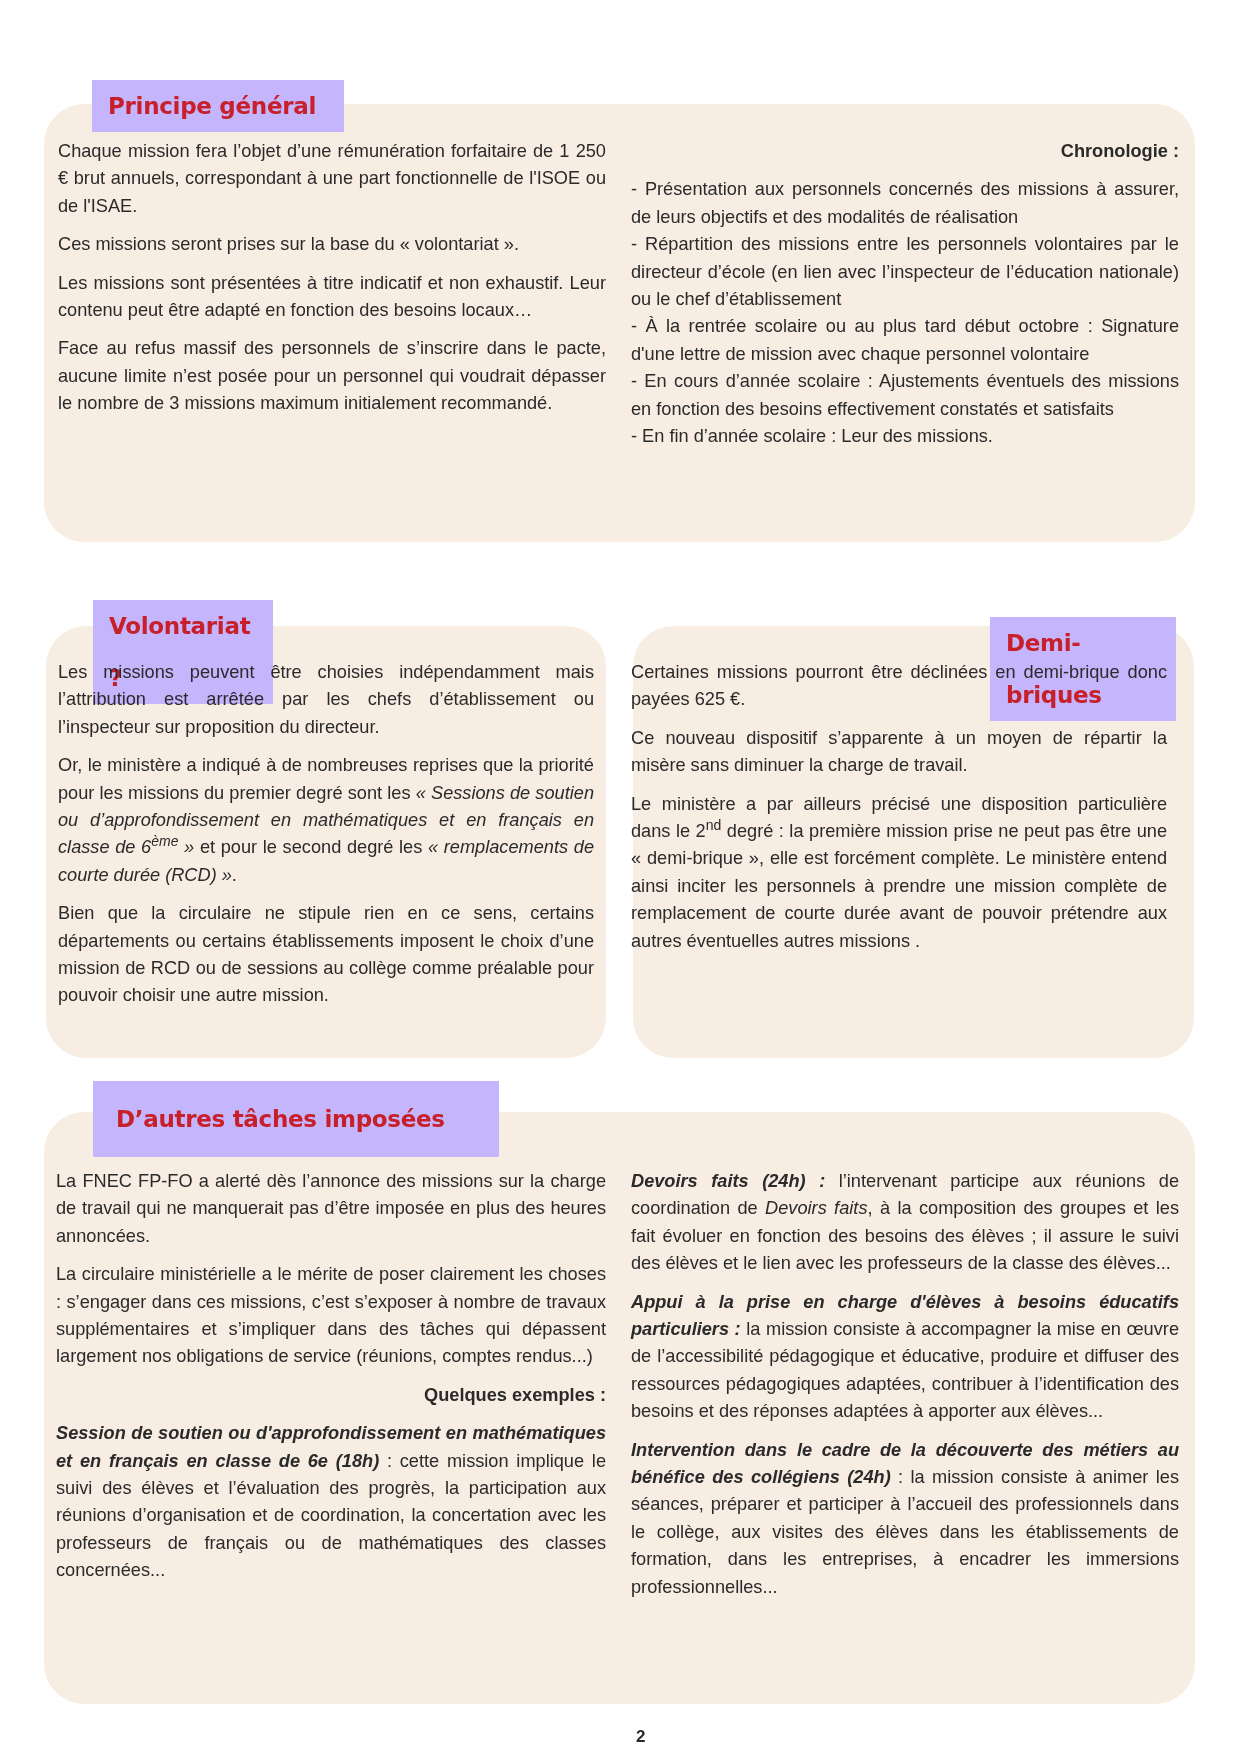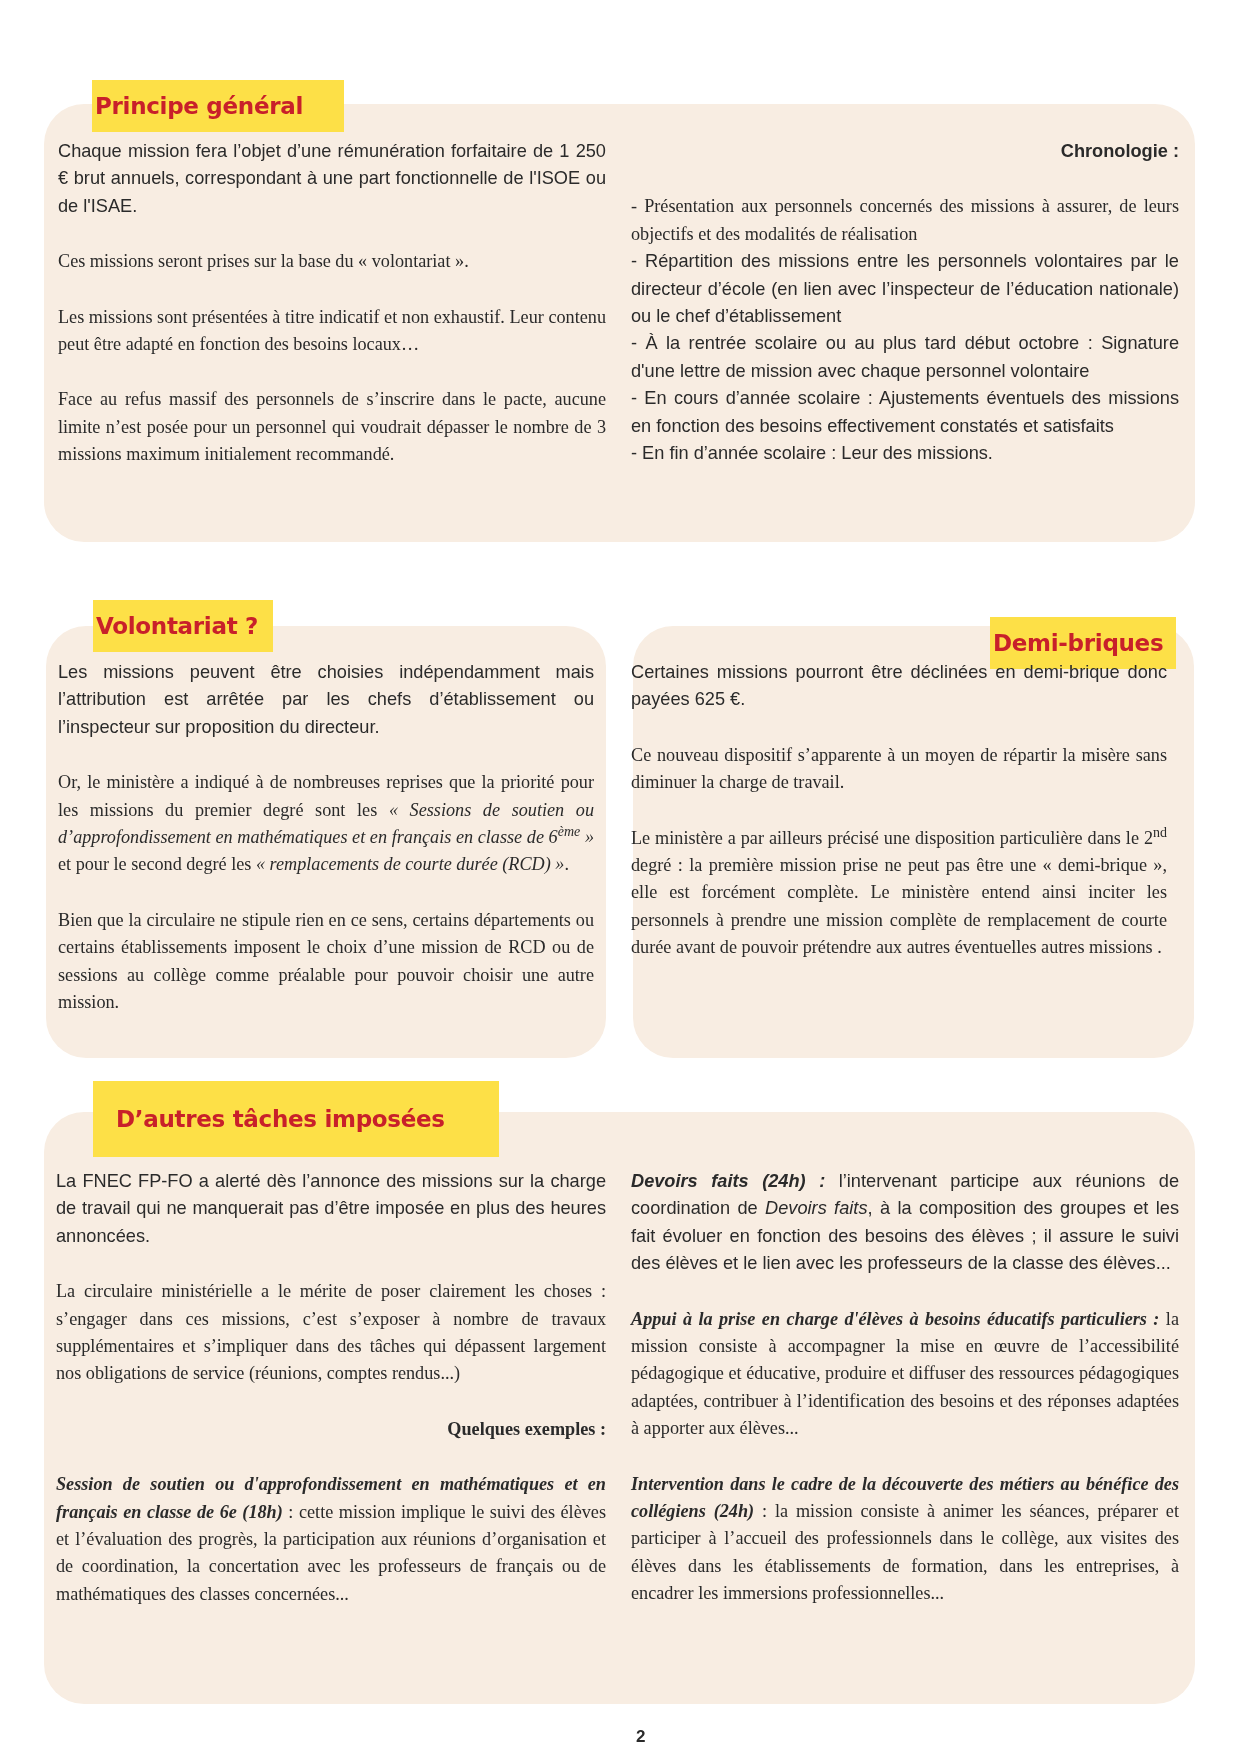--- a/index.html
+++ b/index.html
@@ -1,24 +1,24 @@
 <!DOCTYPE html>
 <html><head>
 <meta charset="utf-8">
 <style>
   html, body { margin:0; padding:0; background:#ffffff; }
   body { width:1241px; height:1754px; position:relative; overflow:hidden;
          font-family:"Liberation Sans", sans-serif; color:#2a2a2a; }
   .box { position:absolute; background:#f8ede2; border-radius:40px; box-sizing:border-box; }
-  .tab { position:absolute; background:#fde047; color:#c8202a; font-weight:bold;
+  .tab { position:absolute; background:#c4b5fd; color:#c8202a; font-weight:bold;
          font-family:"DejaVu Sans", sans-serif; font-size:23px; line-height:52px;
-         padding:0 3px; box-sizing:border-box; letter-spacing:-0.3px; }
+         padding:0 16px; box-sizing:border-box; letter-spacing:-0.3px; }
   .txt { position:absolute; font-size:18.2px; line-height:27.4px; text-align:justify; }
   .txt p { margin:0; }
-  .txt p.gap { margin-top:28px;font-family:Liberation Serif, serif; }
+  .txt p.gap { margin-top:11px; }
   .center-bold { text-align:right; font-weight:bold; }
   .it { font-style:italic; }
   .bi { font-style:italic; font-weight:bold; }
   sup { font-size:14px; line-height:0; }
   .pagenum { position:absolute; left:636px; top:1727px; font-weight:bold; font-size:17px; }
 </style>
 </head>
 <body>
 
 <div class="box" style="left:44px; top:104px; width:1151px; height:438px;"></div>

